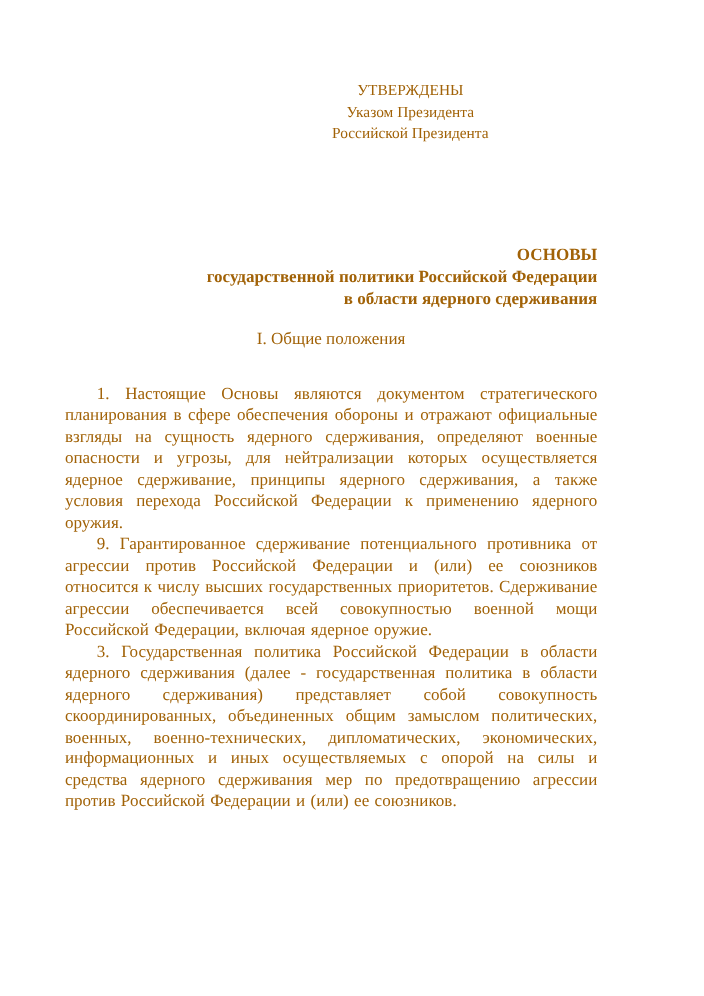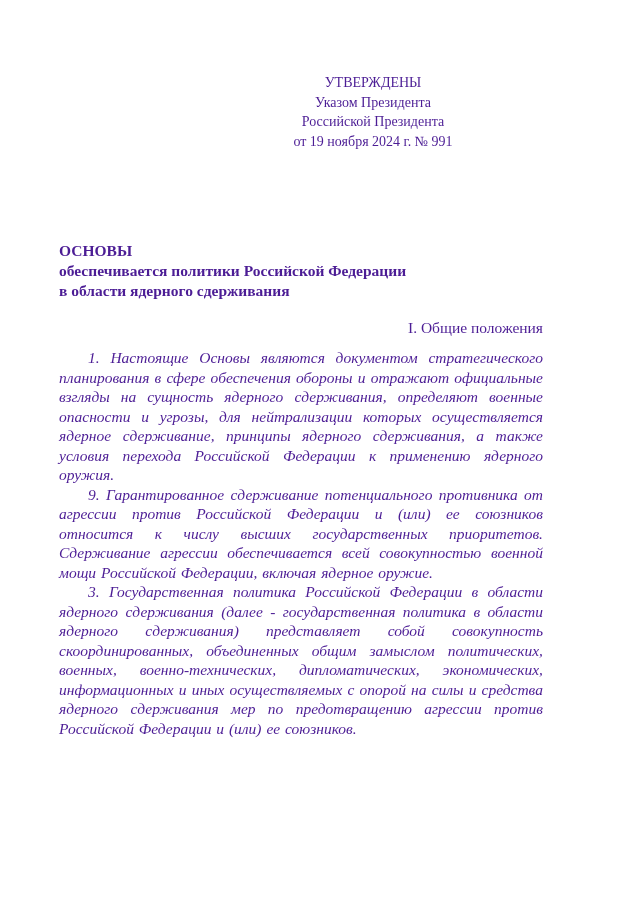--- a/index.html
+++ b/index.html
@@ -6,80 +6,78 @@
     margin: 0;
     padding: 0;
     background: #ffffff;
   }
   .page {
     position: relative;
     width: 608px;
     height: 905px;
     margin: 0;
     background: #ffffff;
-    color: #4c1d95;
+    color: #a16207;
     font-family: "Liberation Serif", "DejaVu Serif", serif;
     overflow: hidden;
     box-sizing: border-box;
   }
   
   .approval {
     margin: 73px 0 0 253px;
     width: 240px;
     text-align: center;
     font-size: 14px;
     line-height: 19.5px;
     white-space: nowrap;
   }
   .approval div { margin: 0; }
   
   .title-block {
     margin: 90px 65px 0 59px;
-    text-align: left;
+    text-align: right;
     font-weight: bold;
     font-size: 15.5px;
     line-height: 20px;
   }
   
   .section-heading {
     margin: 17px 65px 0 59px;
-    text-align: right;
+    text-align: center;
     font-size: 15.5px;
     line-height: 20px;
   }
   
   .body-text {
-    margin: 10px 65px 0 59px;
+    margin: 30px 65px 0 59px;
     font-size: 15.5px;
     line-height: 19.5px;
     text-align: justify;
-    font-style: italic;
   }
   .body-text p {
     margin: 0;
     padding: 0;
     text-indent: 29px;
     word-spacing: 1px;
   }
 </style>
 </head>
 <body>
 
 <div class="page">
 
   <div class="approval">
     <div>УТВЕРЖДЕНЫ</div>
     <div>Указом Президента</div>
     <div>Российской Президента</div>
-    <div>от 19 ноября 2024 г. № 991</div>
   </div>
 
   <div class="title-block">
     <div>ОСНОВЫ</div>
-    <div>обеспечивается политики Российской Федерации</div>
+    <div>государственной политики Российской Федерации</div>
     <div>в области ядерного сдерживания</div>
   </div>
 
   <div class="section-heading">I. Общие положения</div>
 
   <div class="body-text">
     <p>1. Настоящие Основы являются документом стратегического планирования в сфере обеспечения обороны и отражают официальные взгляды на сущность ядерного сдерживания, определяют военные опасности и угрозы, для нейтрализации которых осуществляется ядерное сдерживание, принципы ядерного сдерживания, а также условия перехода Российской Федерации к применению ядерного оружия.</p>
     <p>9. Гарантированное сдерживание потенциального противника от агрессии против Российской Федерации и (или) ее союзников относится к числу высших государственных приоритетов. Сдерживание агрессии обеспечивается всей совокупностью военной мощи Российской Федерации, включая ядерное оружие.</p>
     <p>3. Государственная политика Российской Федерации в области ядерного сдерживания (далее - государственная политика в области ядерного сдерживания) представляет собой совокупность скоординированных, объединенных общим замыслом политических, военных, военно-технических, дипломатических, экономических, информационных и иных осуществляемых с опорой на силы и средства ядерного сдерживания мер по предотвращению агрессии против Российской Федерации и (или) ее союзников.</p>
   </div>

